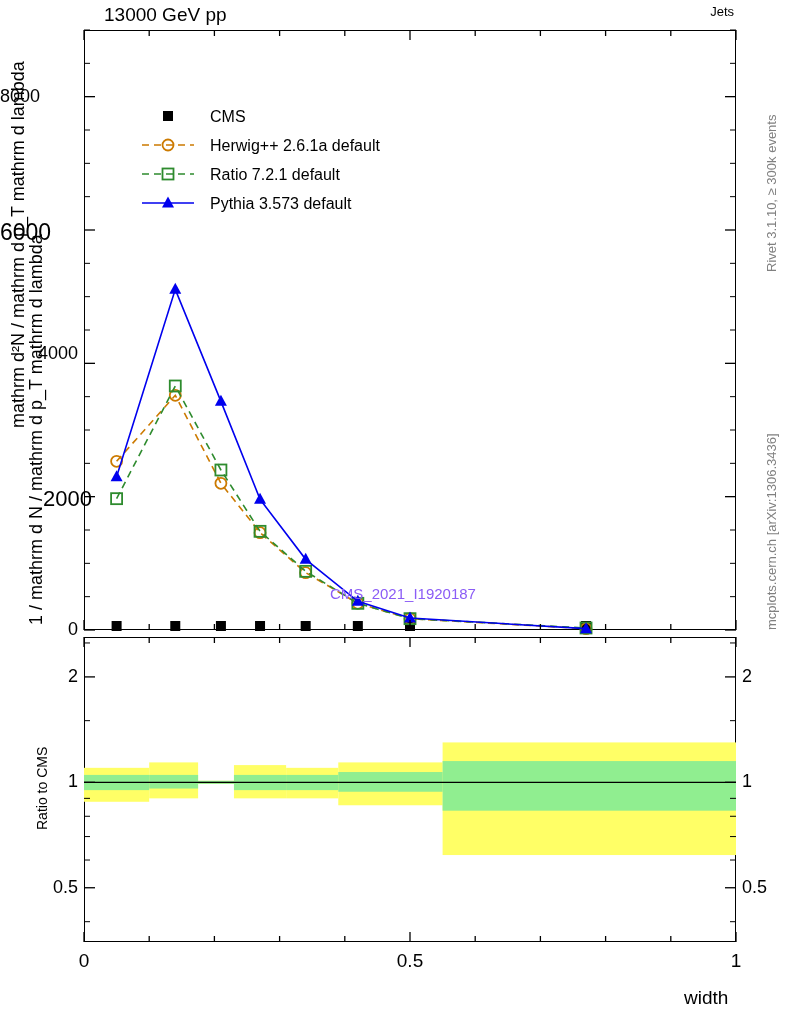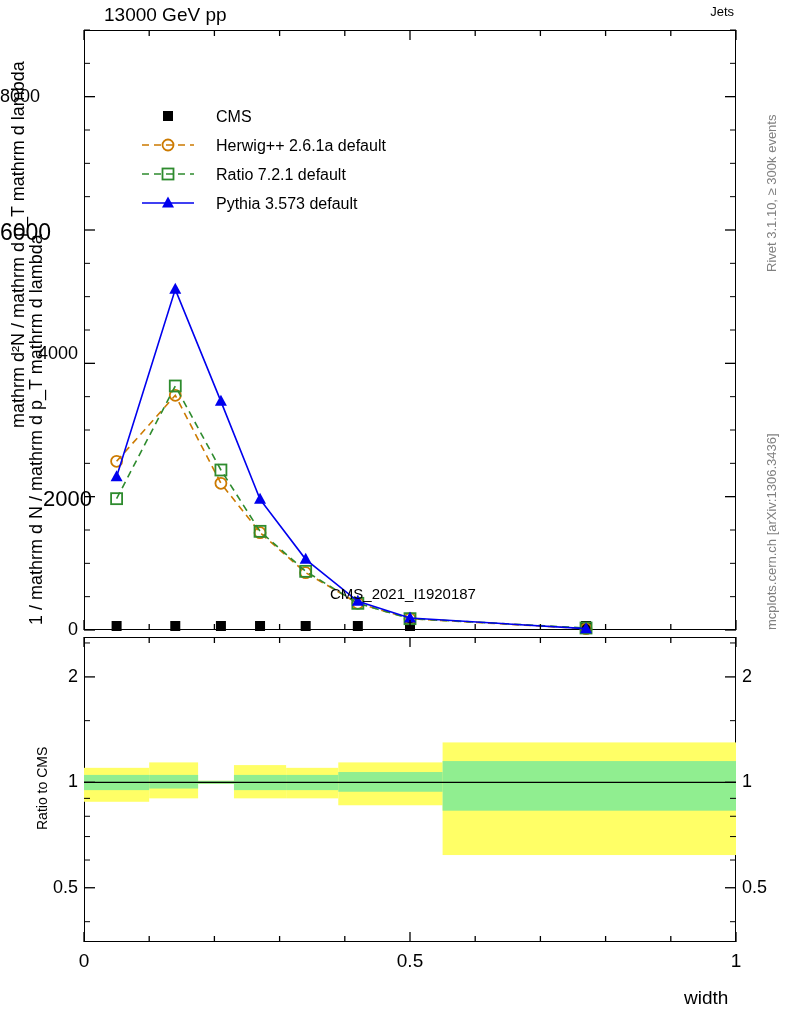--- a/index.html
+++ b/index.html
@@ -20,30 +20,30 @@
              border:1.5px solid #000;box-sizing:border-box;background:#fff;}
 
   .title{left:0;top:42px;width:786px;text-align:center;font-size:19px;}
   .title .sub{font-size:13px;vertical-align:baseline;}
   .title .sup{font-size:12px;vertical-align:super;}
   .title .paren{font-size:17px;}
 
   
   #legend{position:absolute;left:140px;top:105px;font-size:16px;}
   #legend .row{position:relative;height:29px;}
-  #legend .lbl{position:absolute;left:76px;top:3px;white-space:nowrap;}
+  #legend .lbl{position:absolute;left:70px;top:3px;white-space:nowrap;}
   #legend .mark{position:absolute;left:0;top:0;width:56px;height:22px;}
 
   
   .ylab-main{font-size:18px;}
   .ylab-ratio{font-size:14px;}
   .xlab{font-size:19px;}
 
   .right-note{font-size:13px;color:#808080;}
-  .watermark{position:absolute;font-size:15px;color:#000000;}
+  .watermark{position:absolute;font-size:15px;color:#8b5cf6;}
 
   svg{position:absolute;left:0;top:0;overflow:visible;}
 </style>
 </head>
 <body>
 
 <div id="root">
 
   <div class="txt hdr-left">13000 GeV pp</div>
   <div class="txt hdr-right">Jets</div>

